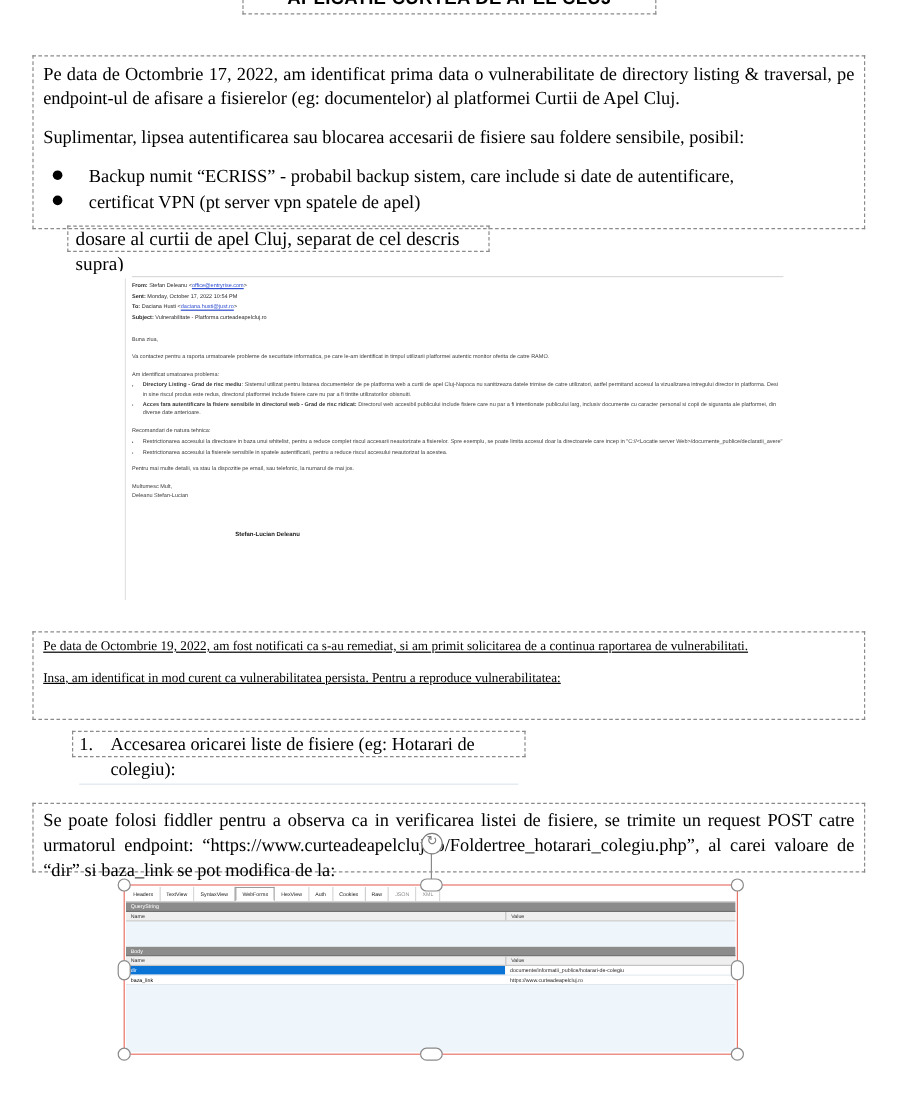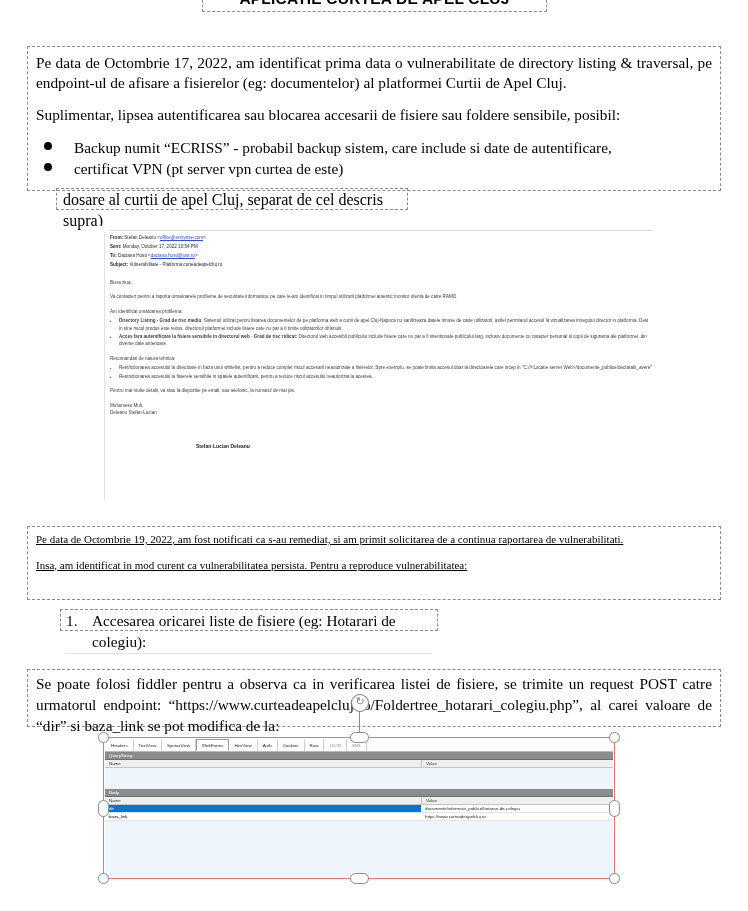--- a/index.html
+++ b/index.html
@@ -165,21 +165,21 @@
 
   <div class="title-wrap dashframe">
     <div class="title-txt">APLICATIE  CURTEA DE APEL CLUJ</div>
   </div>
 
   <div class="block1 dashframe">
     <p>Pe data de Octombrie 17, 2022, am identificat prima data o vulnerabilitate de directory listing &amp; traversal, pe endpoint-ul de afisare a fisierelor (eg: documentelor) al platformei Curtii de Apel Cluj.</p>
     <p>Suplimentar, lipsea autentificarea sau blocarea accesarii de fisiere sau foldere sensibile, posibil:</p>
     <ul class="bullets">
       <li><span class="bul"></span><span>Backup numit “ECRISS” - probabil backup sistem, care include si date de autentificare,</span></li>
-      <li><span class="bul"></span><span>certificat VPN (pt server vpn curtea de este)</span></li>
+      <li><span class="bul"></span><span>certificat VPN (pt server vpn spatele de apel)</span></li>
     </ul>
   </div>
   <div class="overflow-line dashframe">dosare al curtii de apel Cluj, separat de cel descris supra)</div>
 
   <div class="mailshot">
     <div class="vline"></div>
     <div style="padding-left:14px;padding-top:4px;">
       <div class="rule"></div>
       <div class="hdr">
         <div>

